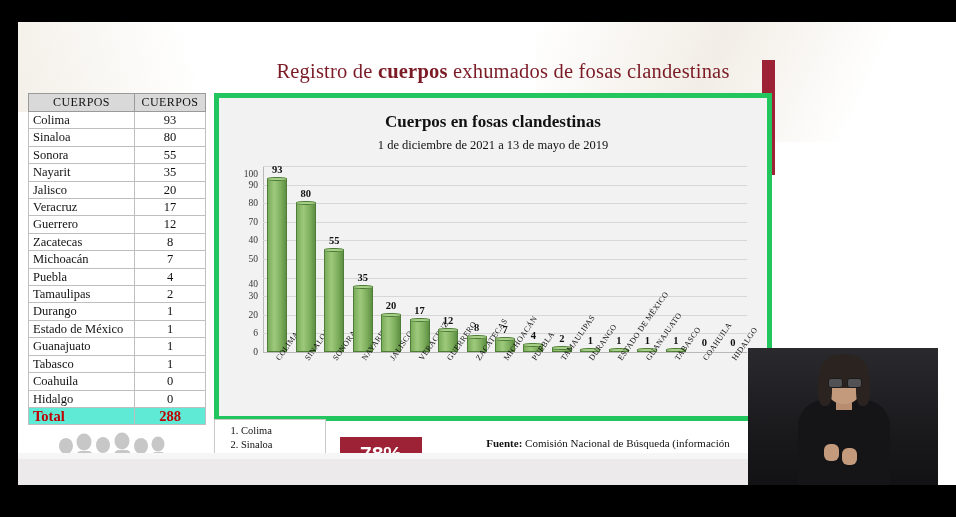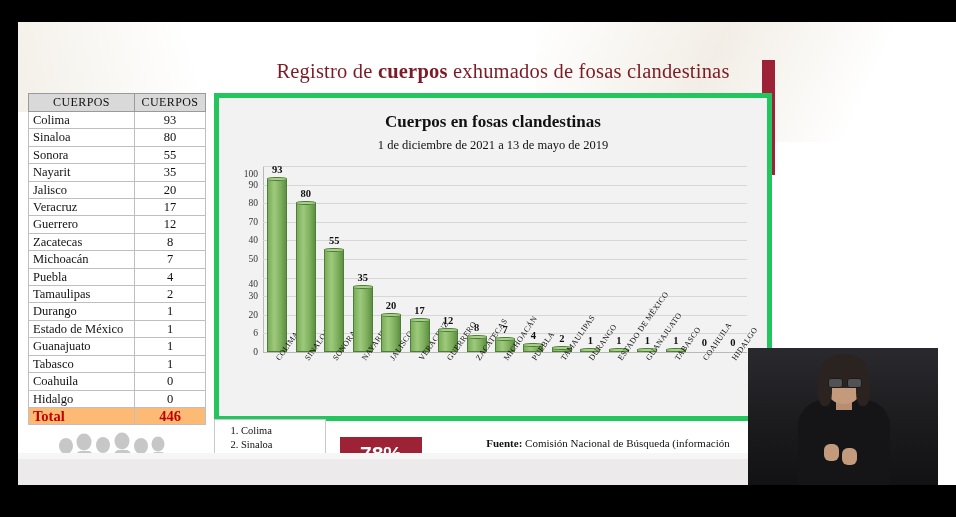--- a/index.html
+++ b/index.html
@@ -28,21 +28,21 @@
   #title b{font-weight:bold;}
 
   
   #tablewrap{position:absolute;left:10px;top:71px;width:178px;}
   table.tbl{border-collapse:collapse;width:178px;font-size:12.5px;color:#111;}
   table.tbl th{background:#d9d9d9;border:1px solid #9a9a9a;font-weight:normal;
        font-size:12px;padding:1px 2px;text-align:center;letter-spacing:.4px;}
   table.tbl td{border:1px solid #bfbfbf;padding:0px 4px;height:16.4px;line-height:16.4px;background:#fff;}
   table.tbl td.st{text-align:left;}
   table.tbl td.num{text-align:center;width:62px;}
-  table.tbl tr.total td{color:#c00000;font-weight:bold;font-size:14.5px;background:#fdba74;}
+  table.tbl tr.total td{color:#c00000;font-weight:bold;font-size:14.5px;background:#5eead4;}
 
   
   #seal{position:absolute;left:18px;top:404px;width:150px;height:56px;opacity:.55;}
   #sealtxt{position:absolute;left:18px;top:452px;font-size:9px;color:#8f8f8f;letter-spacing:1px;font-family:"Liberation Sans",sans-serif;}
 
   
   #panel{position:absolute;left:196px;top:71px;width:548px;height:318px;
          background:#f2f2f2;border:5px solid #22c55e;}
   #ch-title{position:absolute;left:0;top:14px;width:548px;text-align:center;font-size:17px;font-weight:bold;color:#111;}
   #ch-sub{position:absolute;left:0;top:40px;width:548px;text-align:center;font-size:12.5px;color:#111;}
@@ -169,21 +169,21 @@
             <tr>
               <td class="st">Coahuila</td>
               <td class="num">0</td>
             </tr>
             <tr>
               <td class="st">Hidalgo</td>
               <td class="num">0</td>
             </tr>
             <tr class="total">
               <td class="st">Total</td>
-              <td class="num">446</td>
+              <td class="num">288</td>
             </tr>
           </tbody>
       </table>
     </div>
 
     <svg id="seal" viewBox="0 0 150 56">
       <g fill="#9a9a9a">
         <ellipse cx="30" cy="20" rx="7" ry="8"></ellipse>
           <rect x="23" y="28" width="15" height="26" rx="5"></rect>
         <ellipse cx="48" cy="16" rx="7.5" ry="8.5"></ellipse>

